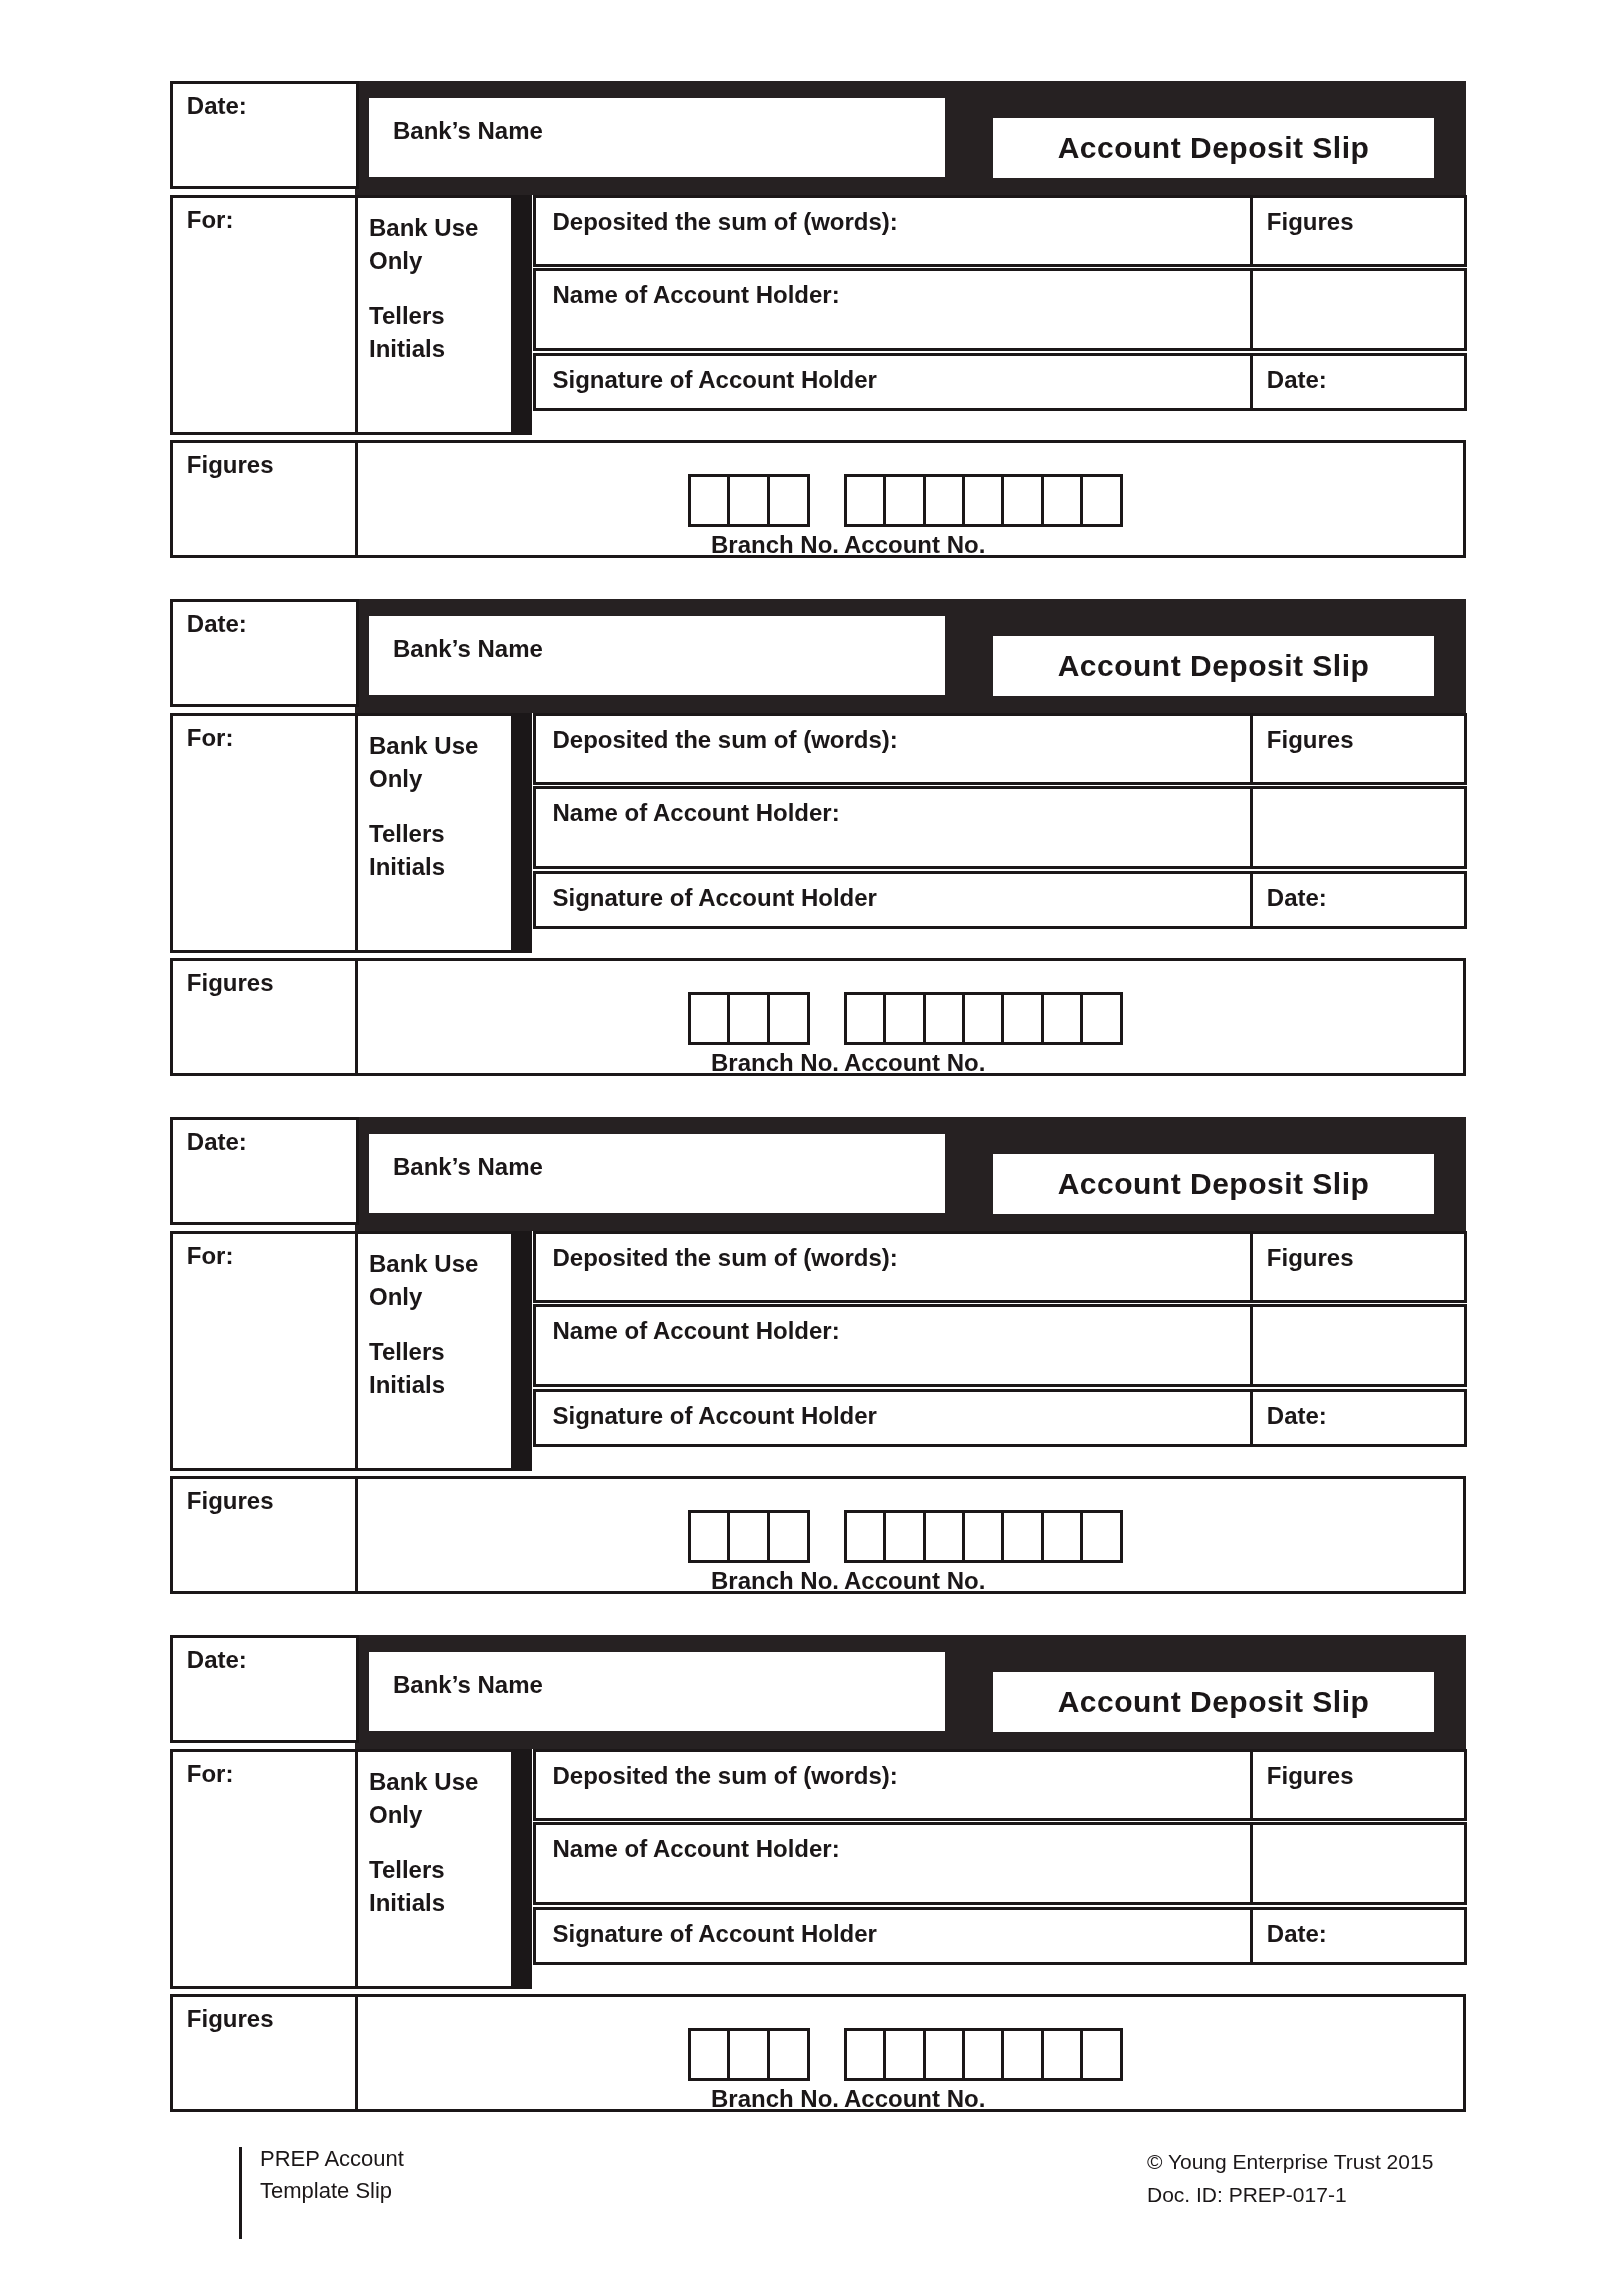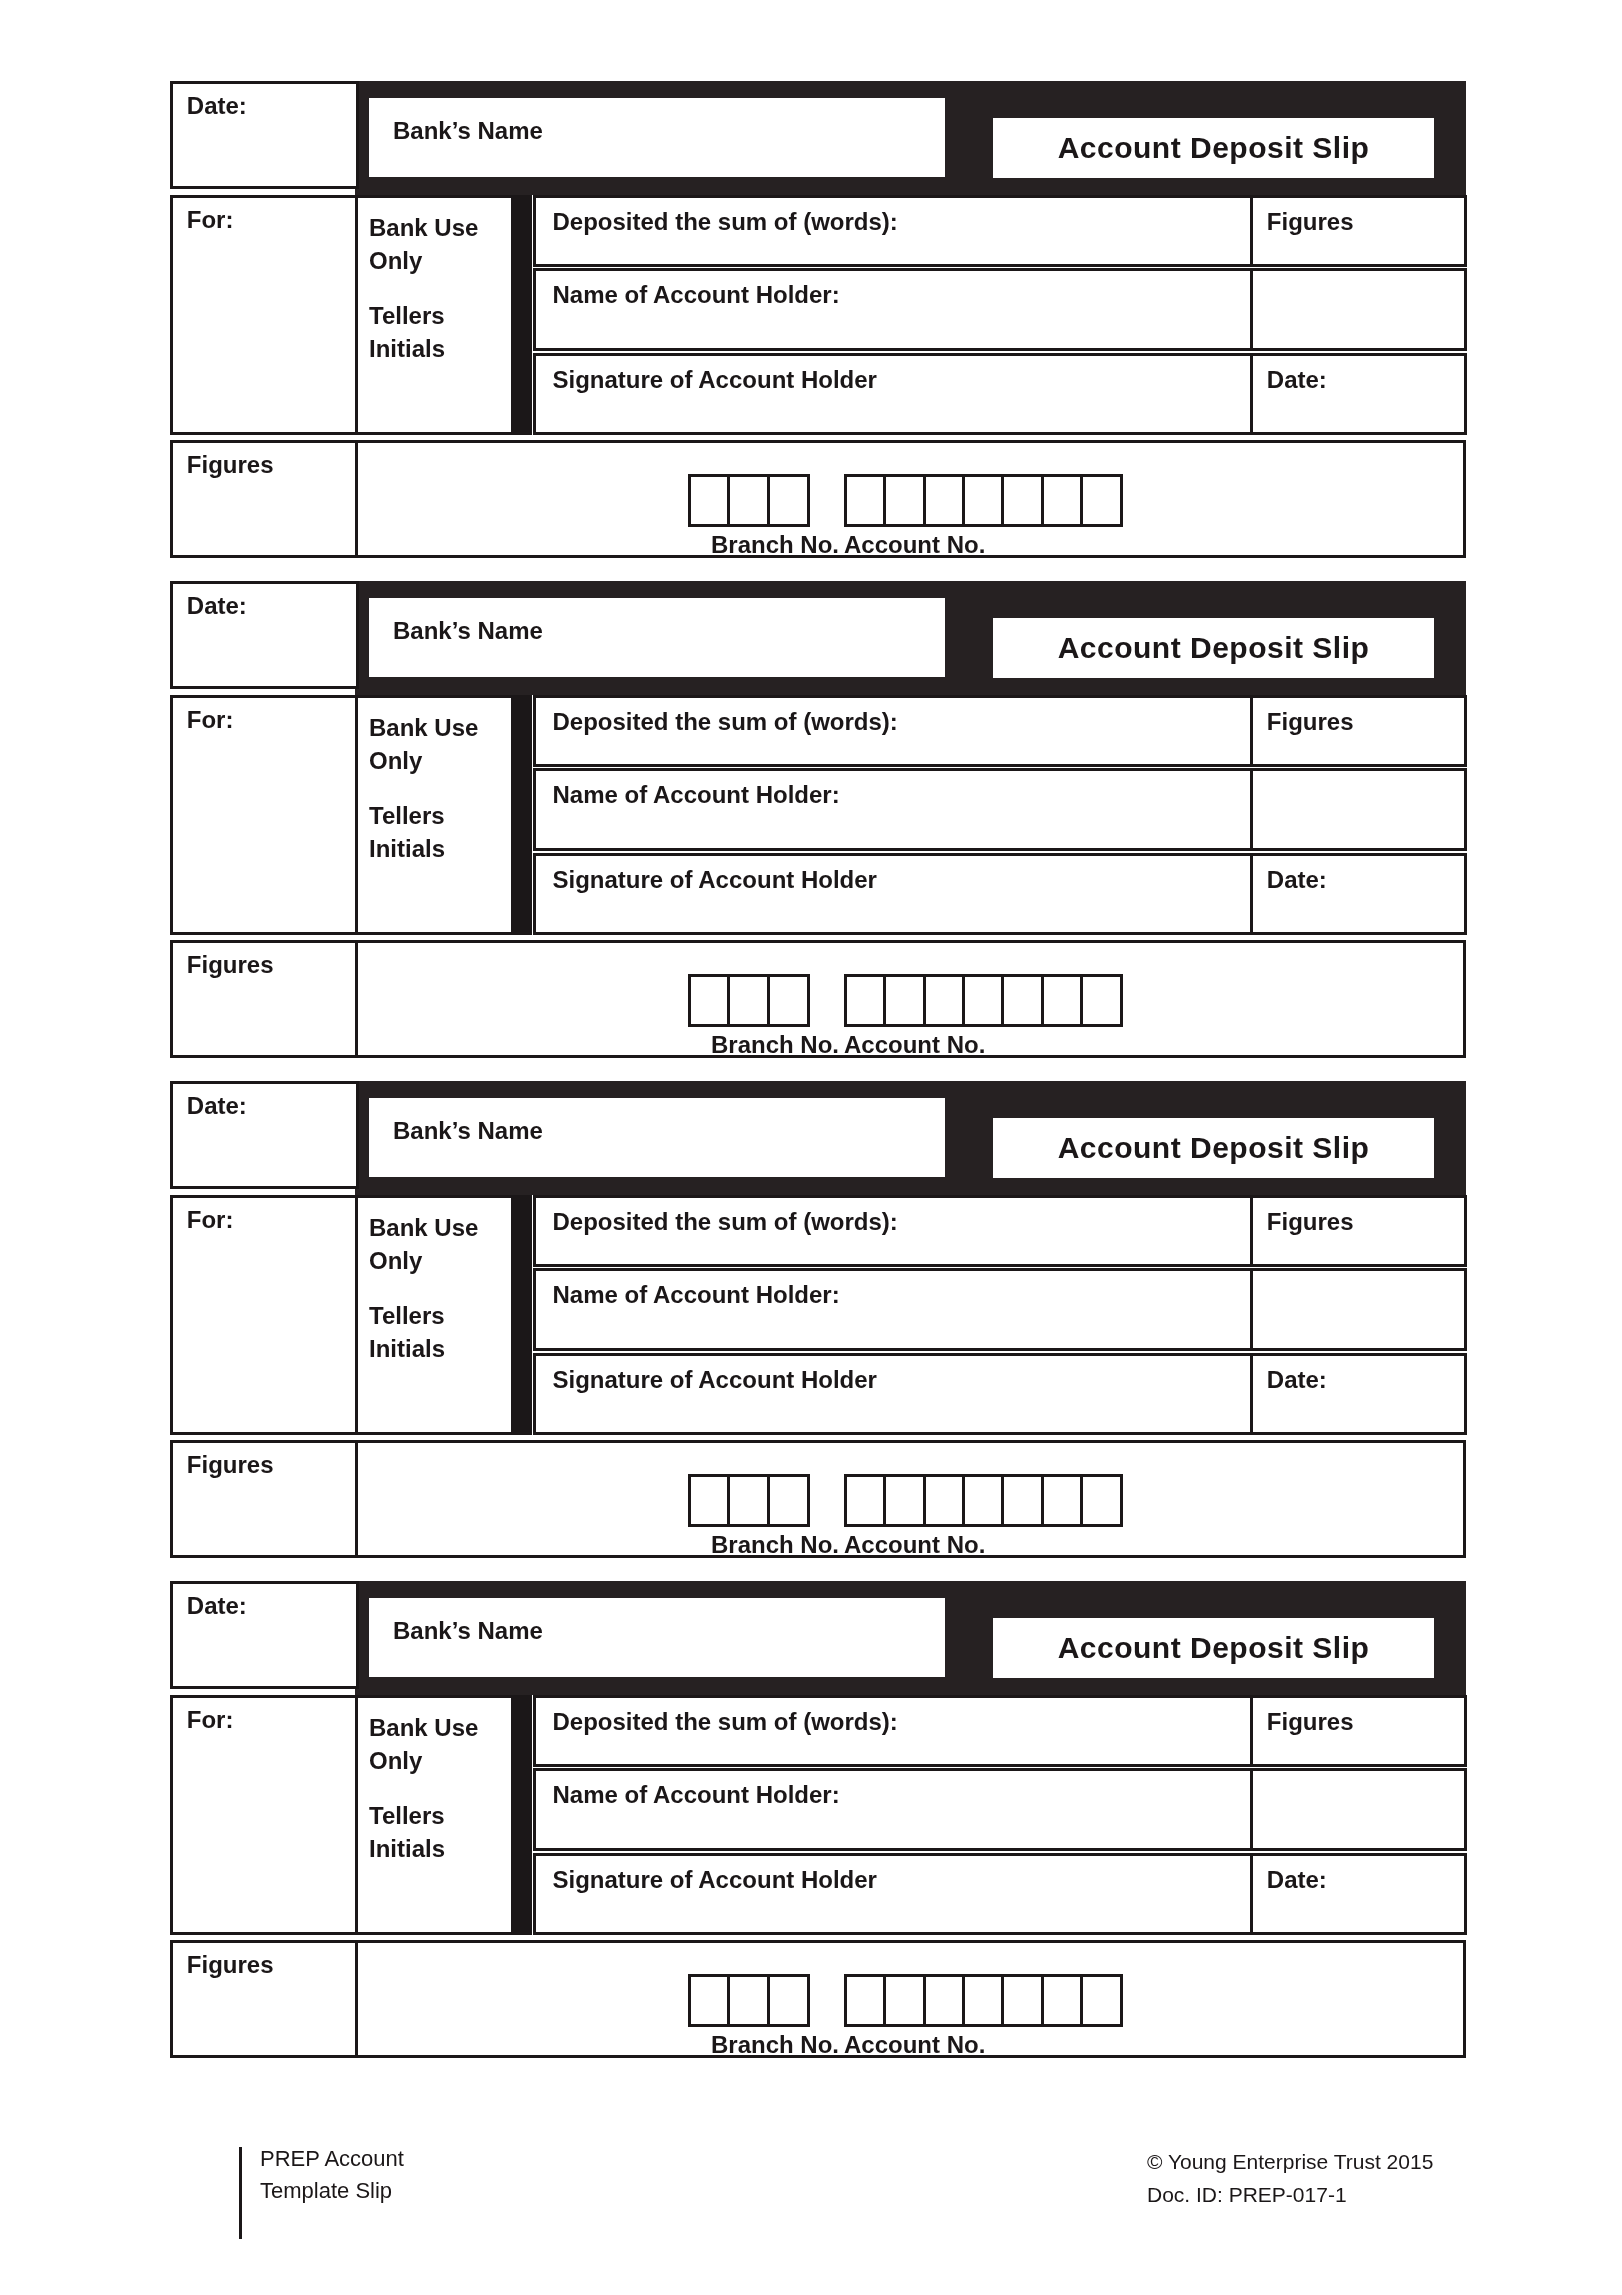--- a/index.html
+++ b/index.html
@@ -12,21 +12,21 @@
     font-family: "Liberation Sans", sans-serif;
     color: #1b1718;
     overflow: hidden;
   }
   .slips {
     position: absolute;
     left: 170px;
     top: 81px;
     display: flex;
     flex-direction: column;
-    gap: 22px;
+    gap: 40px;
   }
   .slip { position: relative; width: 1309px; height: 478px; }
   .cell {
     position: absolute;
     background: #ffffff;
     border: 3.7px solid #1b1718;
   }
   .lblpad { display: block; padding: 8.3px 3.7px 0 13.8px; font-size: 24px; font-weight: bold; }
   .date-cell { left: 0; top: 0; width: 189px; height: 108px; z-index: 2; }
   .band {
@@ -57,21 +57,21 @@
   .vbar { position: absolute; left: 344px; top: 114px; width: 18.4px; height: 240px; background: #1b1718; }
   .rrow {
     position: absolute;
     left: 363px; width: 934px;
     background: #ffffff;
     border: 3.7px solid #1b1718;
     display: flex;
   }
   .rrow1 { top: 114px; height: 72px; }
   .rrow2 { top: 187px; height: 83px; }
-  .rrow3 { top: 272px; height: 82px; }
+  .rrow3 { top: 272px; height: 58px; }
   .rlabel { flex: 1; padding: 10px 0 0 16.5px; font-size: 24px; font-weight: bold; }
   .rright { width: 214px; border-left: 3.7px solid #1b1718; padding: 10px 0 0 13.8px; font-size: 24px; font-weight: bold; }
   .figures-cell { left: 0; top: 359px; width: 189px; height: 118px; }
   .bottom-cell { left: 185px; top: 359px; width: 1111px; height: 118px; }
   .box-group { position: absolute; display: flex; }
   .branch-group { left: 330px; top: 31px; }
   .account-group { left: 486px; top: 31px; }
   .nbox { width: 43px; height: 53px; border: 3.7px solid #1b1718; background: #ffffff; }
   .nbox + .nbox { margin-left: -3.7px; }
   .box-label { position: absolute; top: 88px; font-size: 24px; font-weight: bold; white-space: nowrap; }

